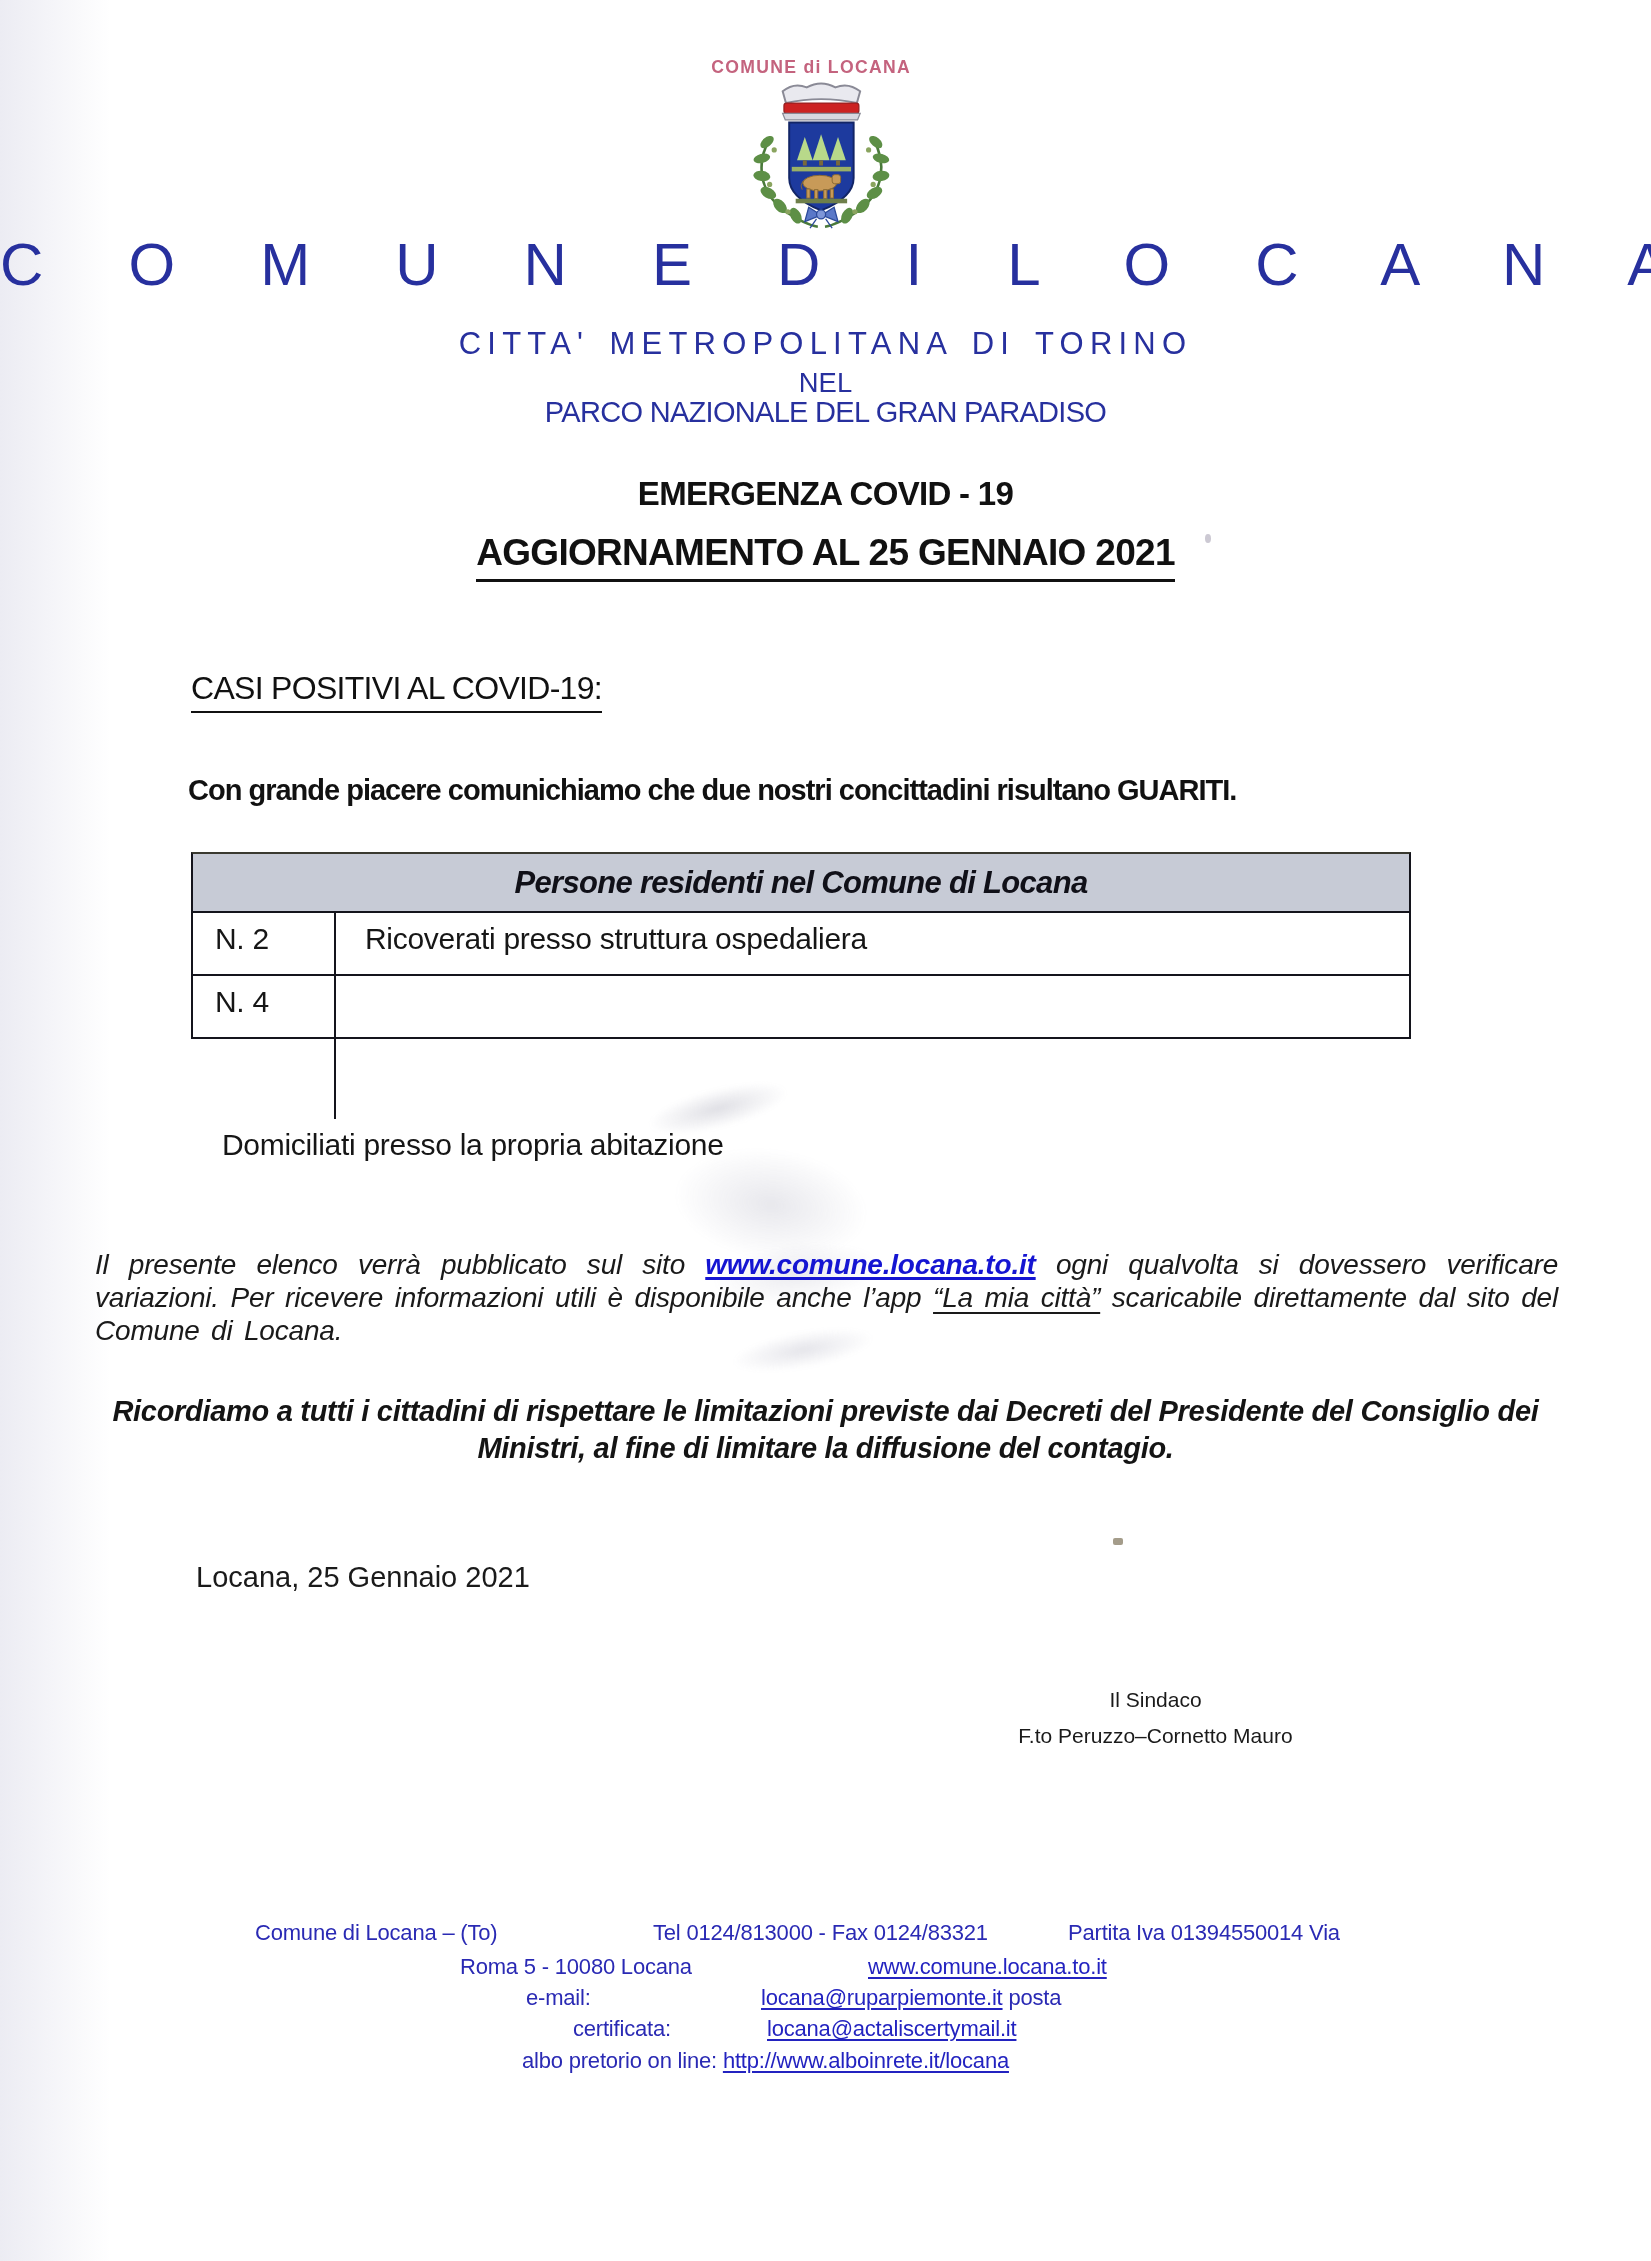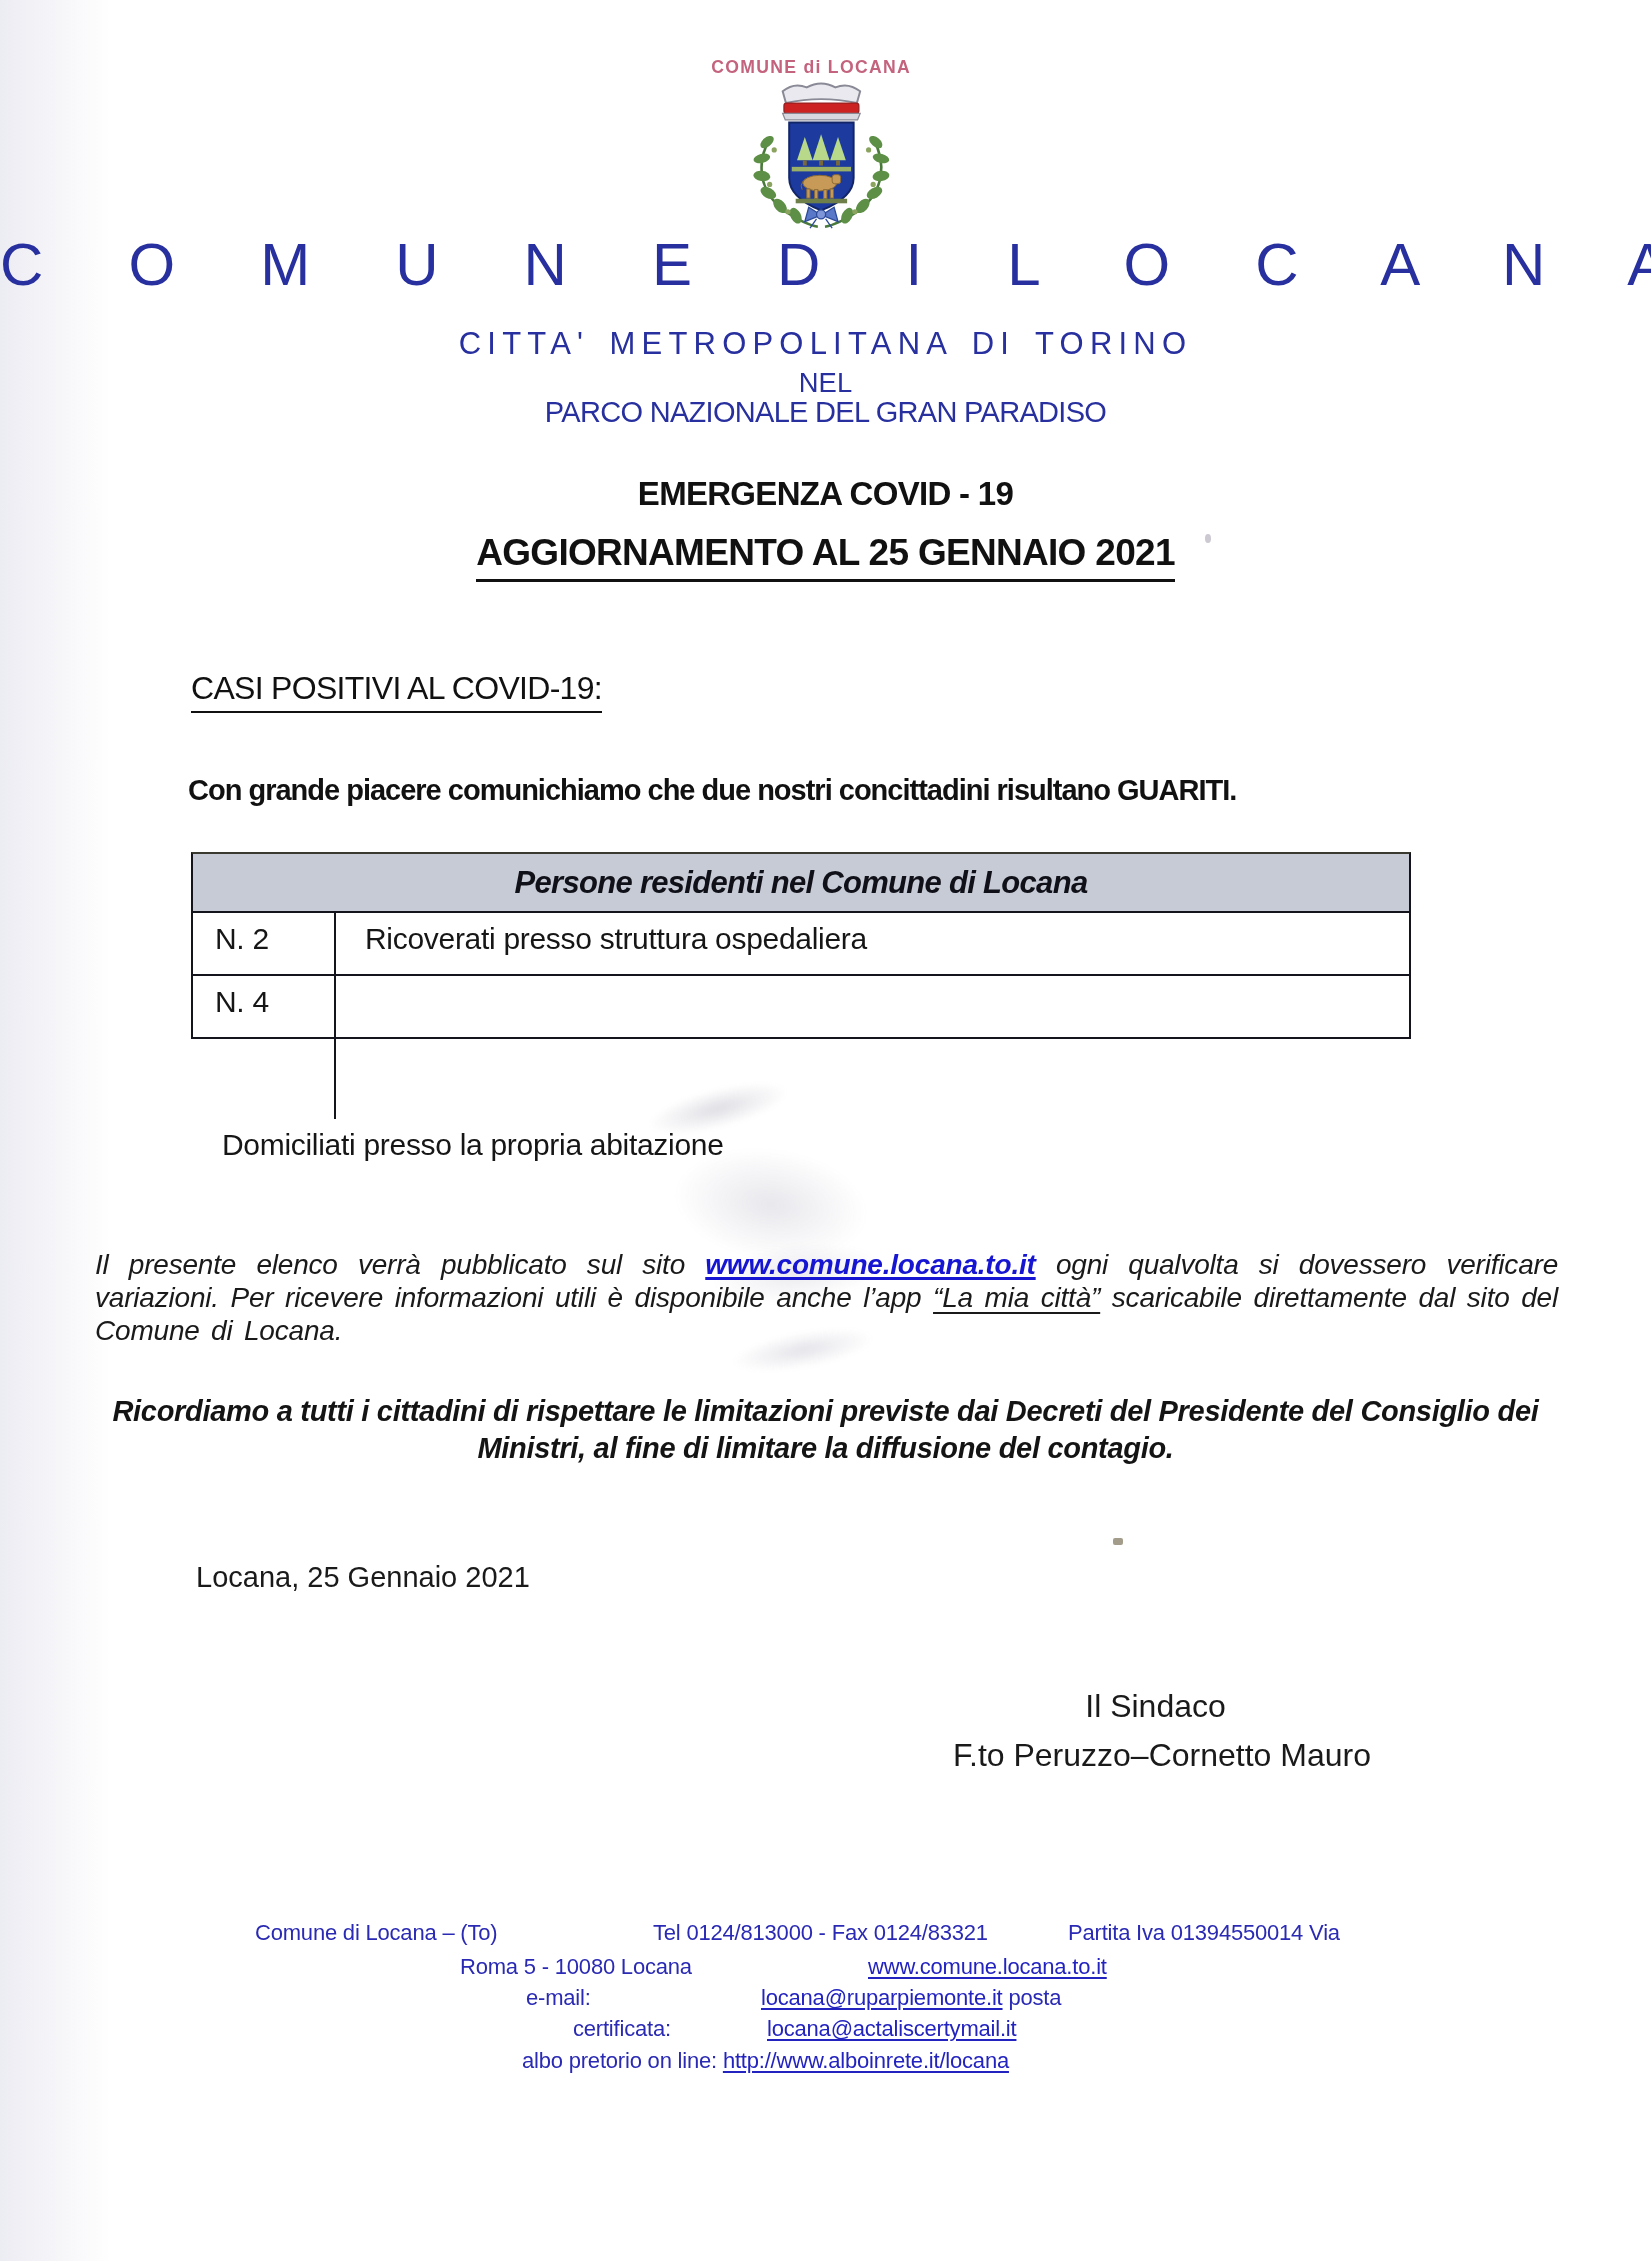--- a/index.html
+++ b/index.html
@@ -111,21 +111,21 @@
     position:absolute;left:78px;top:1393px;width:1495px;
     font-size:29px;font-weight:bold;font-style:italic;line-height:37px;
     text-align:center;letter-spacing:-0.3px;color:#141414;
   }
   .dateline{
     position:absolute;left:196px;top:1561px;
     font-size:29px;color:#1a1a1a;
   }
   .signature{
     position:absolute;left:953px;top:1688px;width:405px;
-    text-align:center;font-size:32px;color:#1a1a1a;
+    text-align:center;font-size:21px;color:#1a1a1a;
   }
   .signature .sig-name{margin-top:11.8px;white-space:nowrap;}
 
   
   .f-line{position:absolute;color:#2a2ab4;font-size:22px;letter-spacing:-0.2px;white-space:nowrap;}
   .f-underline{
     text-decoration:underline;text-decoration-thickness:1.6px;text-underline-offset:3.3px;color:#2323c0;
   }
   .abs{position:absolute;}
 

